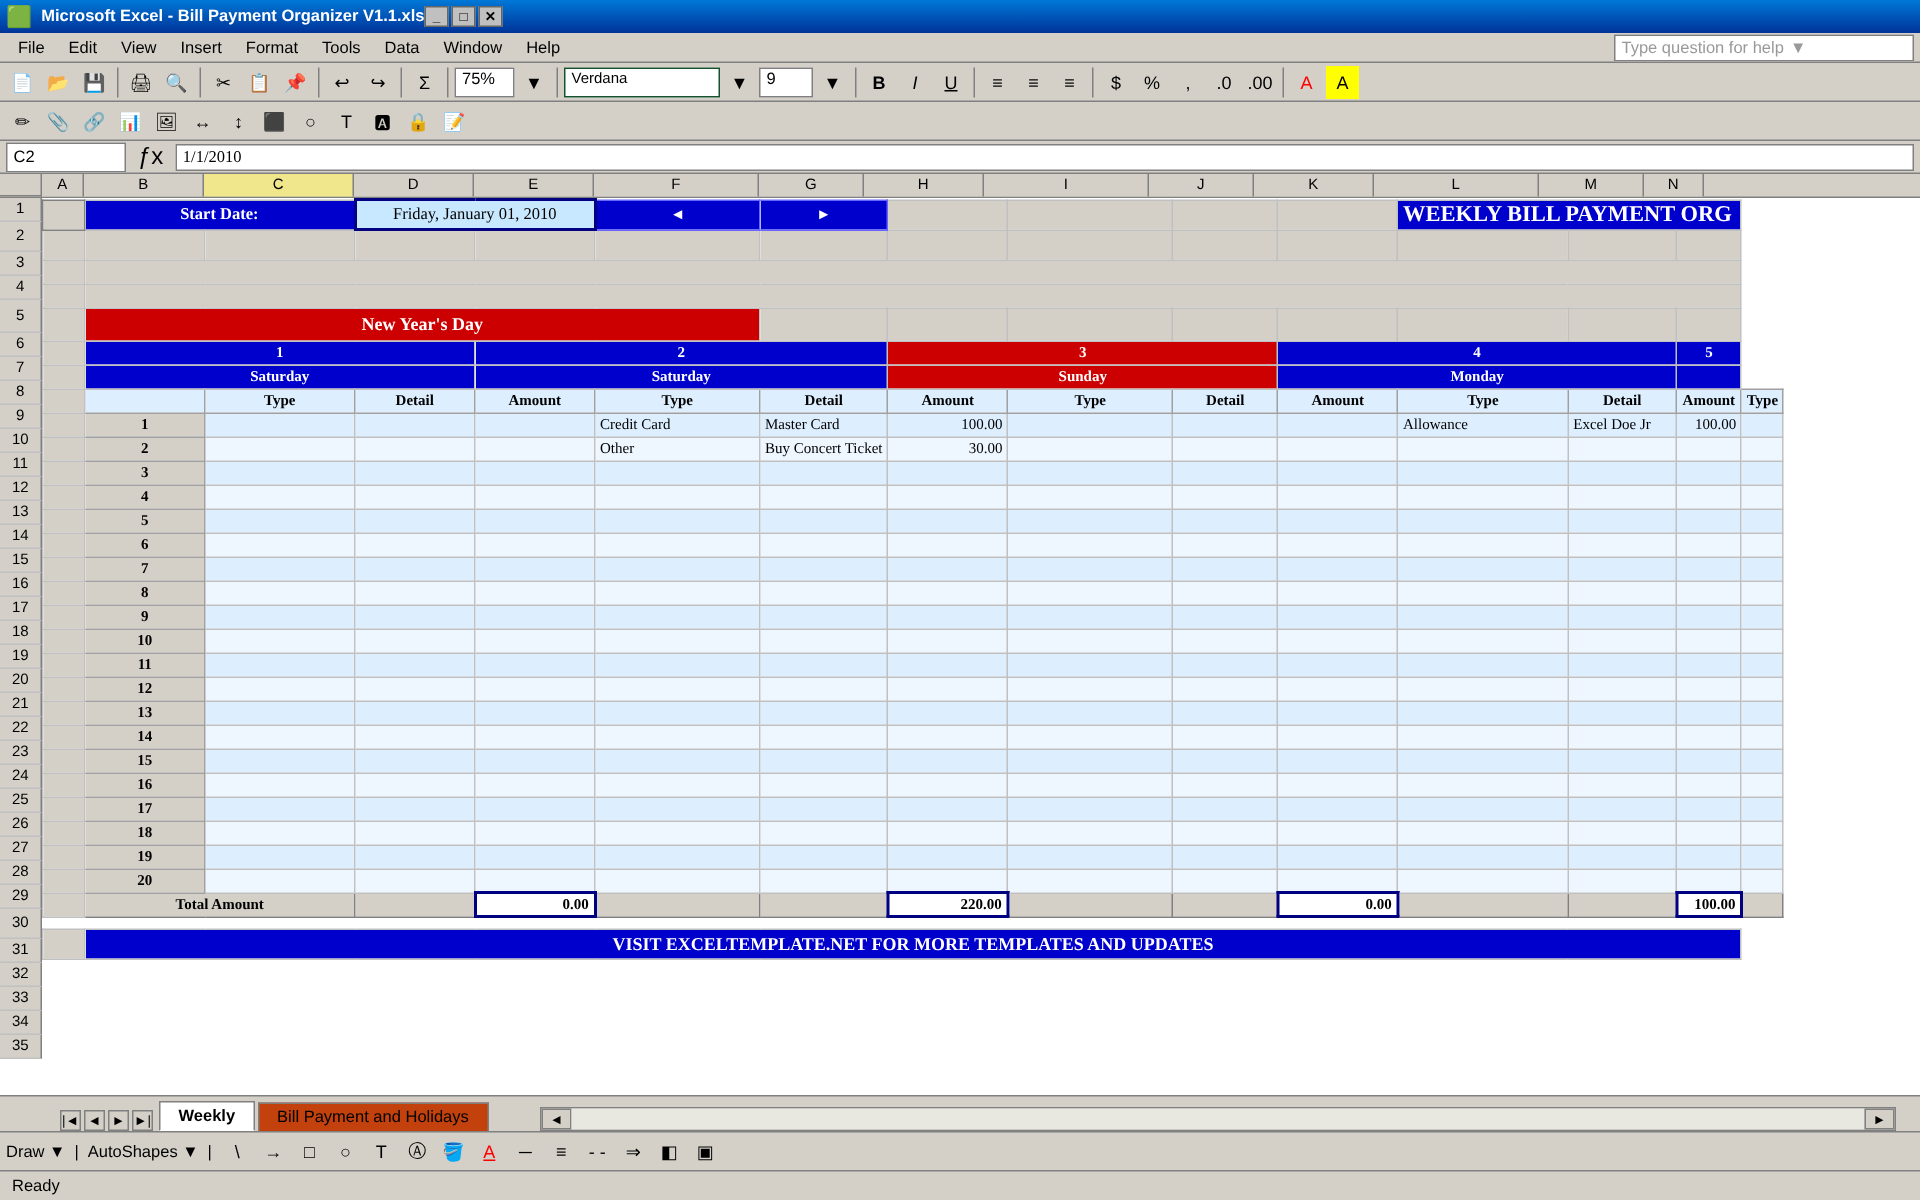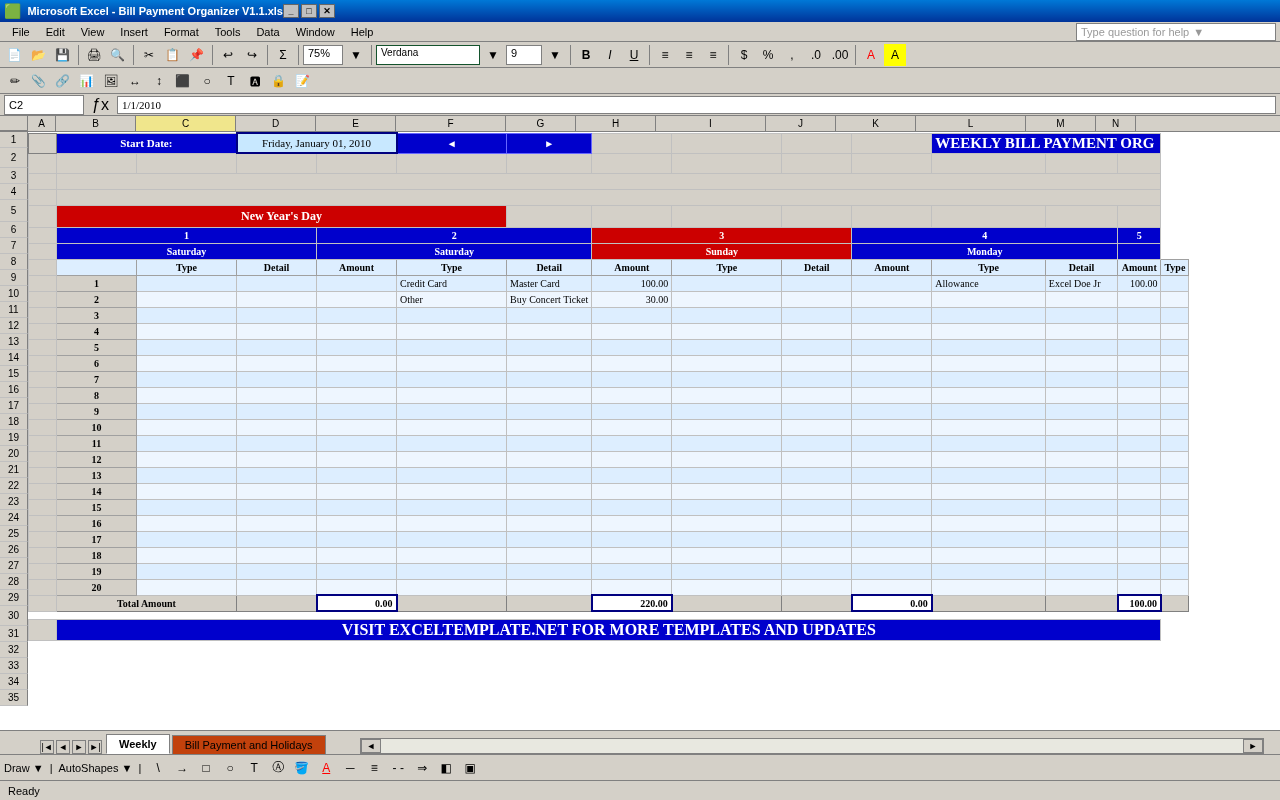--- a/index.html
+++ b/index.html
@@ -869,21 +869,21 @@
               <td style="background:white; border:2px solid #000080; text-align:right; font-weight:bold;">100.00</td>
               <td style="background:#d4d0c8; border:1px solid #808080;"></td>
             </tr>
 
             <tr>
               <td colspan="15" style="background:white; border:none; height:8px;"></td>
             </tr>
 
             <tr style="height:20px;">
               <td style="background:#d4d0c8;"></td>
-              <td colspan="13" style="background:#0000cc; color:white; font-weight:bold; text-align:center; font-size:16px;">VISIT EXCELTEMPLATE.NET FOR MORE TEMPLATES AND UPDATES</td>
+              <td colspan="13" style="background:#0000cc; color:white; font-weight:bold; text-align:center; font-size:12px;">VISIT EXCELTEMPLATE.NET FOR MORE TEMPLATES AND UPDATES</td>
             </tr>
 
             <tr>
                 <td colspan="15" style="background:white; border:none; height:16px;"></td>
               </tr>
             <tr>
                 <td colspan="15" style="background:white; border:none; height:16px;"></td>
               </tr>
             <tr>
                 <td colspan="15" style="background:white; border:none; height:16px;"></td>

